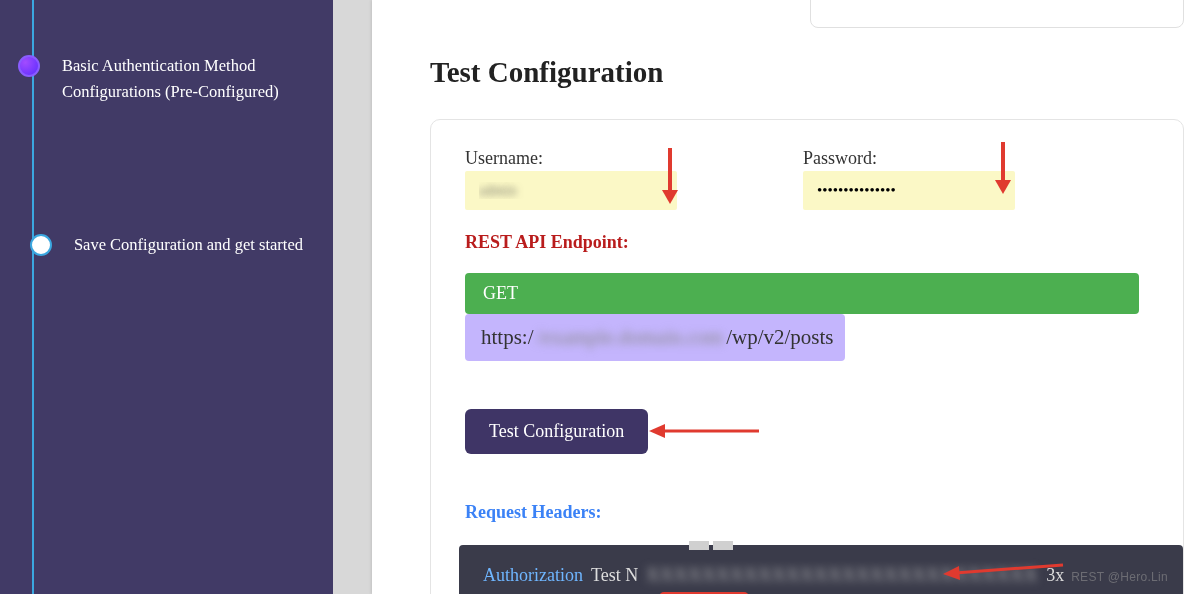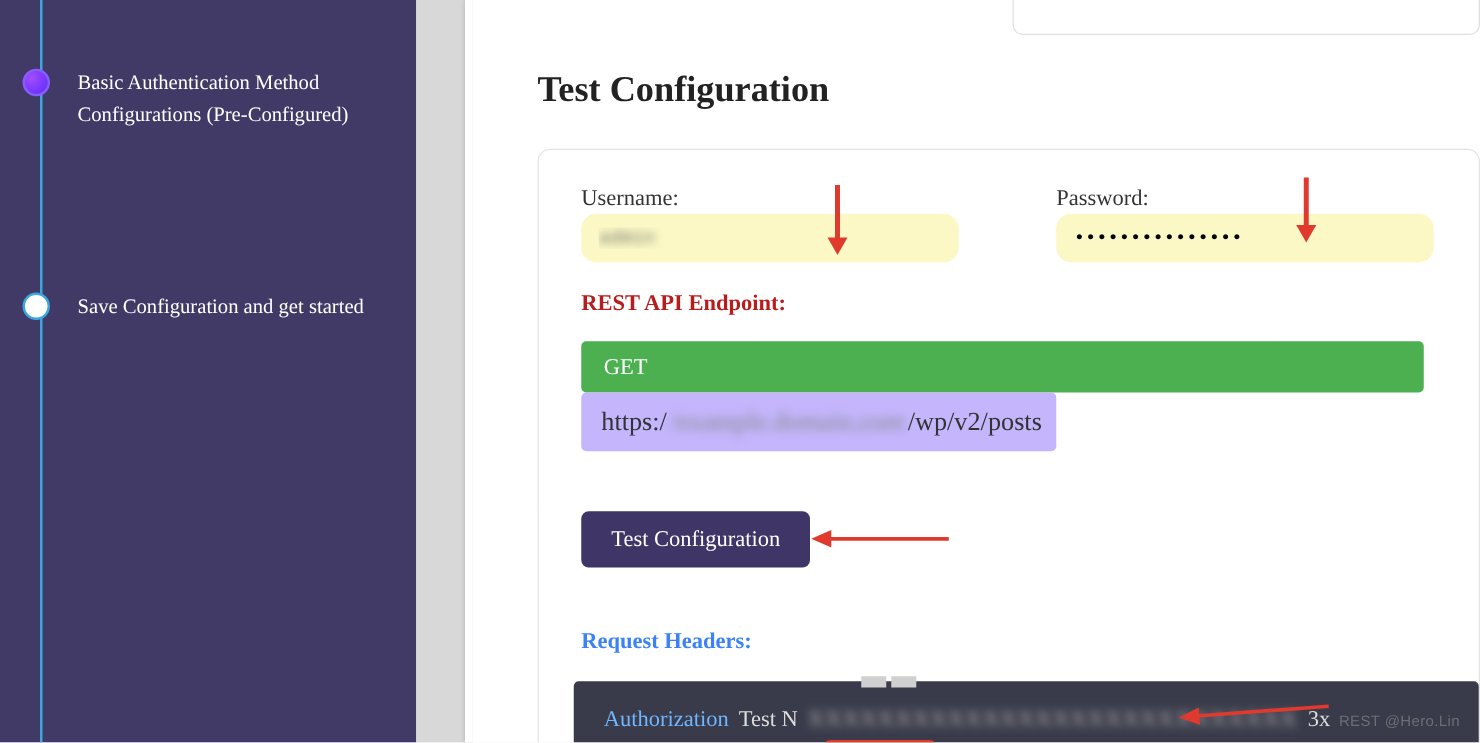--- a/index.html
+++ b/index.html
@@ -25,20 +25,21 @@
       top: 0;
       bottom: 0;
       width: 2px;
       background: #3ba7e0;
     }
     .step {
       display: flex;
       align-items: flex-start;
       margin-bottom: 130px;
       position: relative;
+      justify-content: flex-end;
     }
     .step-dot {
       width: 22px;
       height: 22px;
       border-radius: 50%;
       flex-shrink: 0;
       margin-right: 22px;
       z-index: 2;
       border: 2px solid #3ba7e0;
       background: #fff;
@@ -108,24 +109,24 @@
     .label {
       font-size: 18px;
       color: #333;
       margin-bottom: 2px;
       display: block;
     }
     .input {
       background: #fbf8c6;
       border: none;
       padding: 11px 14px;
-      width: 302px;
+      width: 212px;
       font-size: 15px;
-      font-family: Liberation Mono, monospace;
-      border-radius: 12px;
+      font-family: Liberation Serif, serif;
+      border-radius: 2px;
     }
     .input.blur {
       color: transparent;
       text-shadow: 0 0 7px rgba(80,80,80,0.8);
     }
     .rest-label {
       font-size: 18px;
       color: #b91c1c;
       margin-top: 0;
       margin-bottom: 20px;

